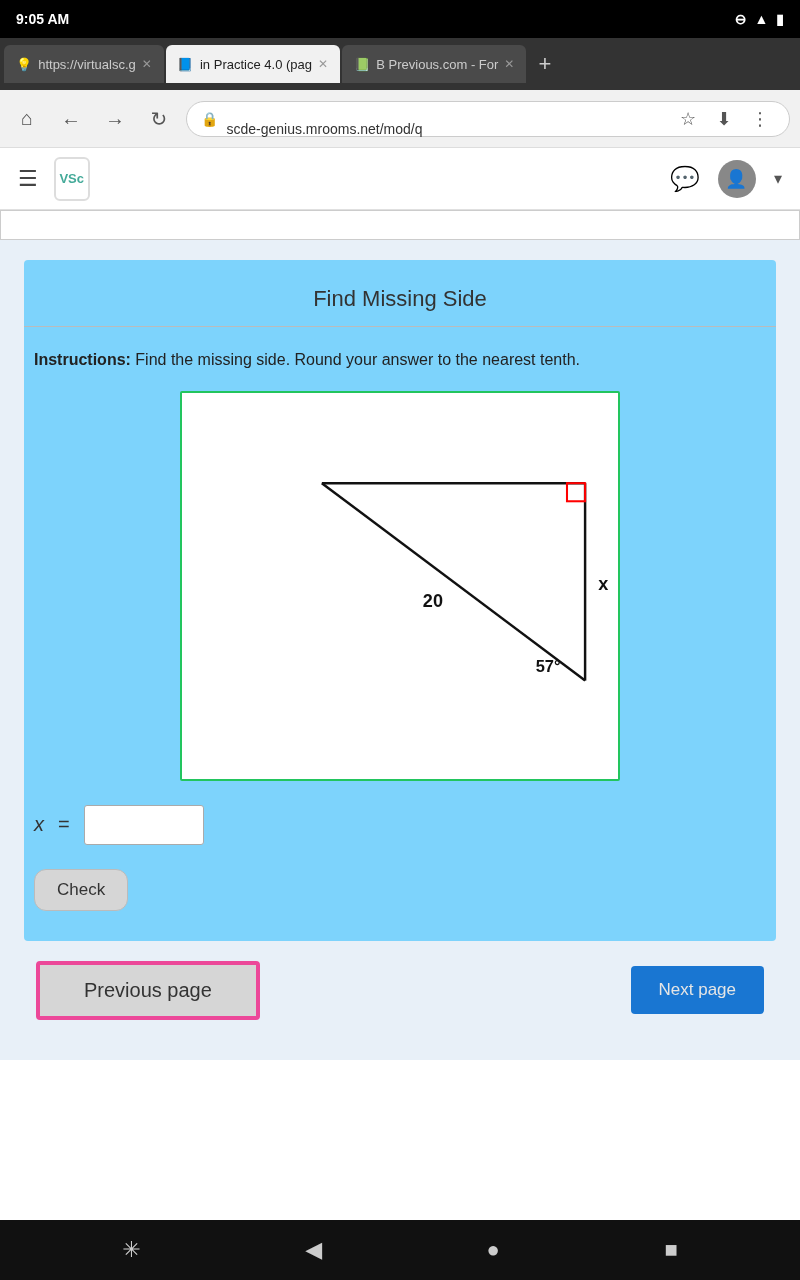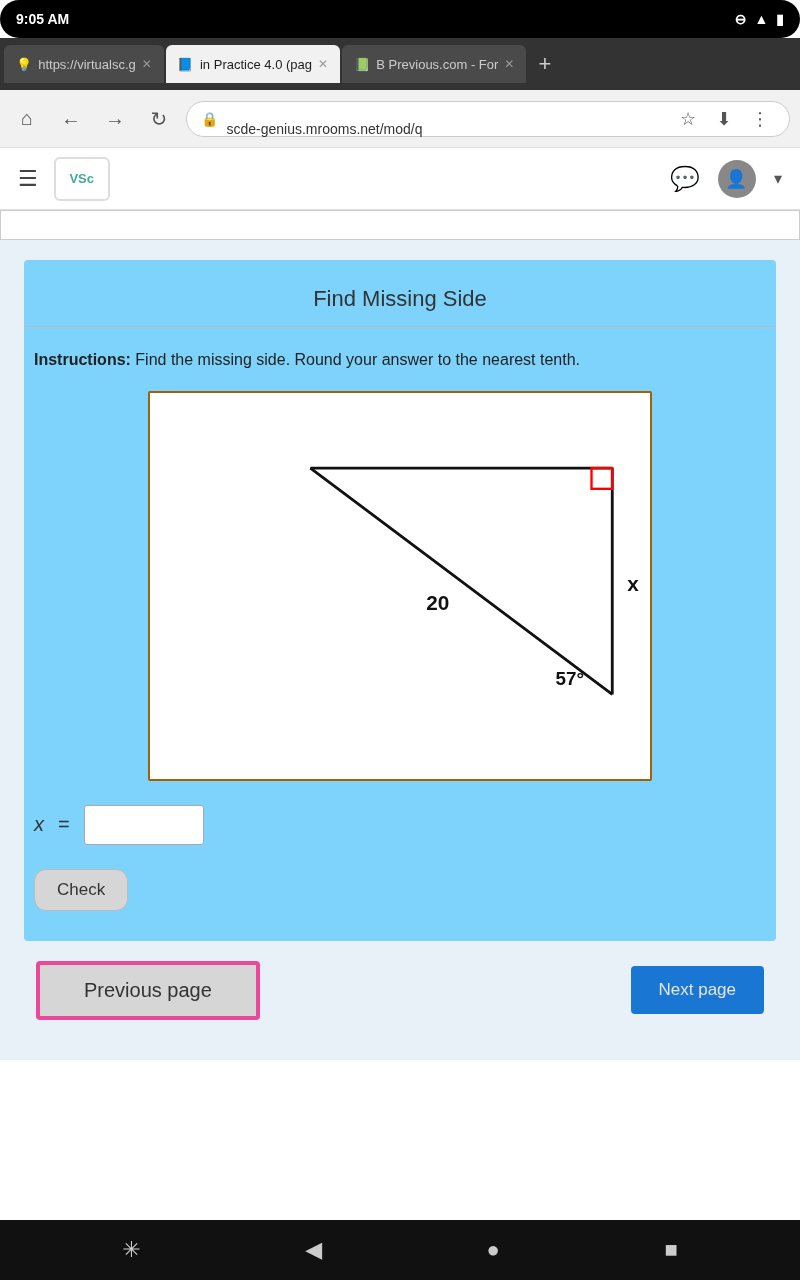--- a/index.html
+++ b/index.html
@@ -17,21 +17,20 @@
     .status-bar {
       background: #000;
       color: #fff;
       height: 38px;
       display: flex;
       align-items: center;
       justify-content: space-between;
       padding: 0 16px;
       font-size: 14px;
       font-weight: bold;
-      border-radius: 19px;
     }
     .status-bar-right {
       display: flex;
       align-items: center;
       gap: 8px;
     }
     .status-icon {
       font-size: 14px;
     }
 
@@ -134,21 +133,21 @@
       gap: 16px;
     }
     .hamburger-btn {
       font-size: 22px;
       cursor: pointer;
       background: none;
       border: none;
       color: #444;
     }
     .site-logo {
-      width: 56px;
+      width: 36px;
       height: 44px;
       background: #fff;
       border: 2px solid #ddd;
       border-radius: 6px;
       display: flex;
       align-items: center;
       justify-content: center;
       font-size: 20px;
     }
     .site-header-right {
@@ -222,24 +221,24 @@
       line-height: 1.6;
       margin-bottom: 18px;
     }
     .instructions-text strong {
       font-weight: bold;
     }
 
     
     .diagram-container {
       background: #fff;
-      border: 2px solid #a16207;
+      border: 2px solid #22c55e;
       border-radius: 2px;
       margin: 0 auto 24px;
-      width: 504px;
+      width: 440px;
       height: 390px;
       position: relative;
       overflow: hidden;
     }
 
     .diagram-svg {
       width: 100%;
       height: 100%;
     }
 

